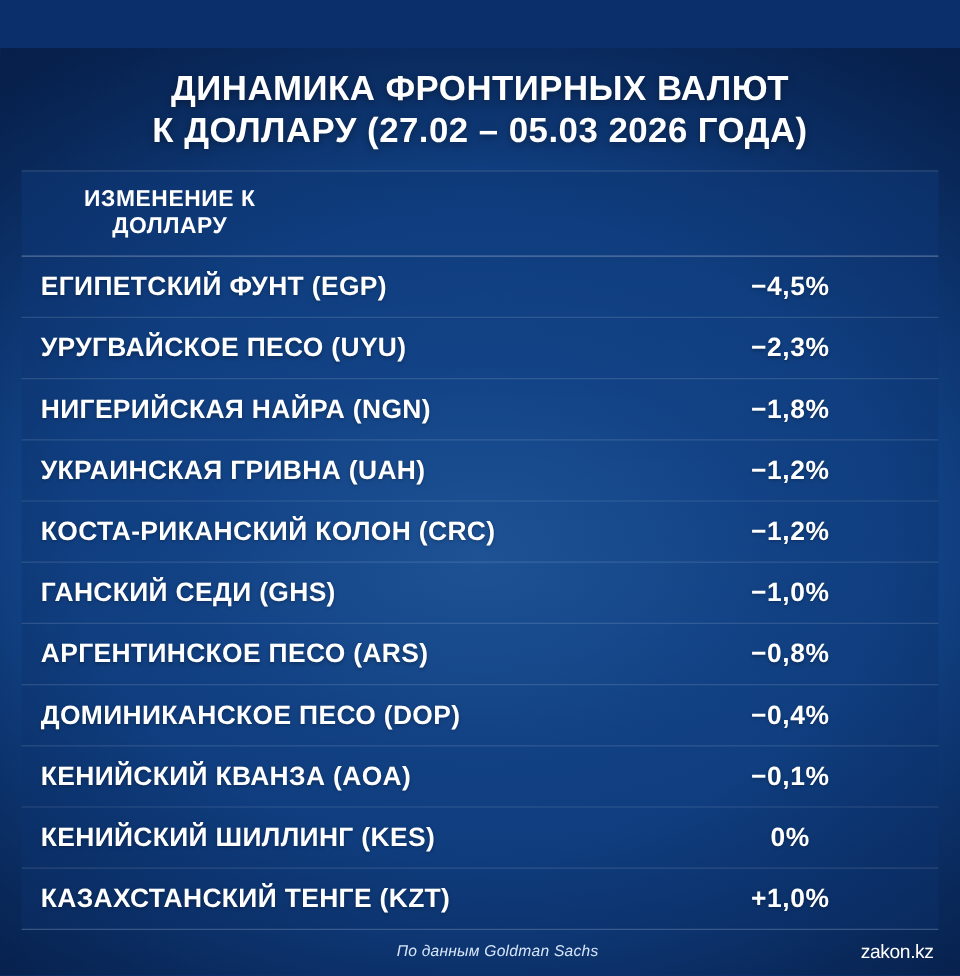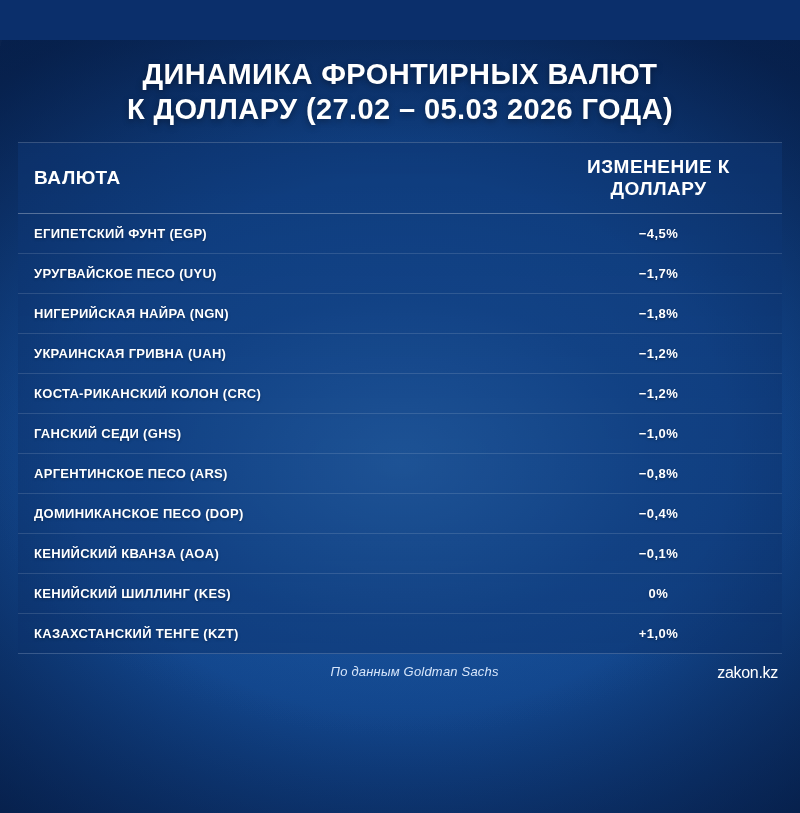--- a/index.html
+++ b/index.html
@@ -69,21 +69,21 @@
     font-size: 19px;
     font-weight: bold;
     letter-spacing: 0.6px;
     border-bottom: 1px solid rgba(255,255,255,0.30);
   }
   .row {
     display: flex;
     align-items: center;
     padding: 12px 16px 12px 16px;
     color: #ffffff;
-    font-size: 13px;
+    font-size: 22px;
     font-weight: bold;
     letter-spacing: 0.3px;
     border-bottom: 1px solid rgba(255,255,255,0.13);
     text-shadow: 0 1px 3px rgba(0,0,0,0.30);
   }
   .row:last-child { border-bottom: none; }
   .c-name { flex: 1 1 auto; text-align: left; }
   .c-val {
     flex: 0 0 215px;
     text-align: center;
@@ -122,31 +122,30 @@
   <div class="streaks"></div>
   <div class="vignette"></div>
 
   <div class="title">
     <span class="line">ДИНАМИКА ФРОНТИРНЫХ ВАЛЮТ</span>
     <span class="line">К ДОЛЛАРУ (27.02 – 05.03 2026 ГОДА)</span>
   </div>
 
   <div class="panel">
     <div class="head-row">
-      <div class="c-name">ВАЛЮТА</div>
       <div class="c-val">ИЗМЕНЕНИЕ К ДОЛЛАРУ</div>
     </div>
 
     <div class="row">
       <div class="c-name">ЕГИПЕТСКИЙ ФУНТ (EGP)</div>
       <div class="c-val">−4,5%</div>
     </div>
     <div class="row">
       <div class="c-name">УРУГВАЙСКОЕ ПЕСО (UYU)</div>
-      <div class="c-val">−1,7%</div>
+      <div class="c-val">−2,3%</div>
     </div>
     <div class="row">
       <div class="c-name">НИГЕРИЙСКАЯ НАЙРА (NGN)</div>
       <div class="c-val">−1,8%</div>
     </div>
     <div class="row">
       <div class="c-name">УКРАИНСКАЯ ГРИВНА (UAH)</div>
       <div class="c-val">−1,2%</div>
     </div>
     <div class="row">

